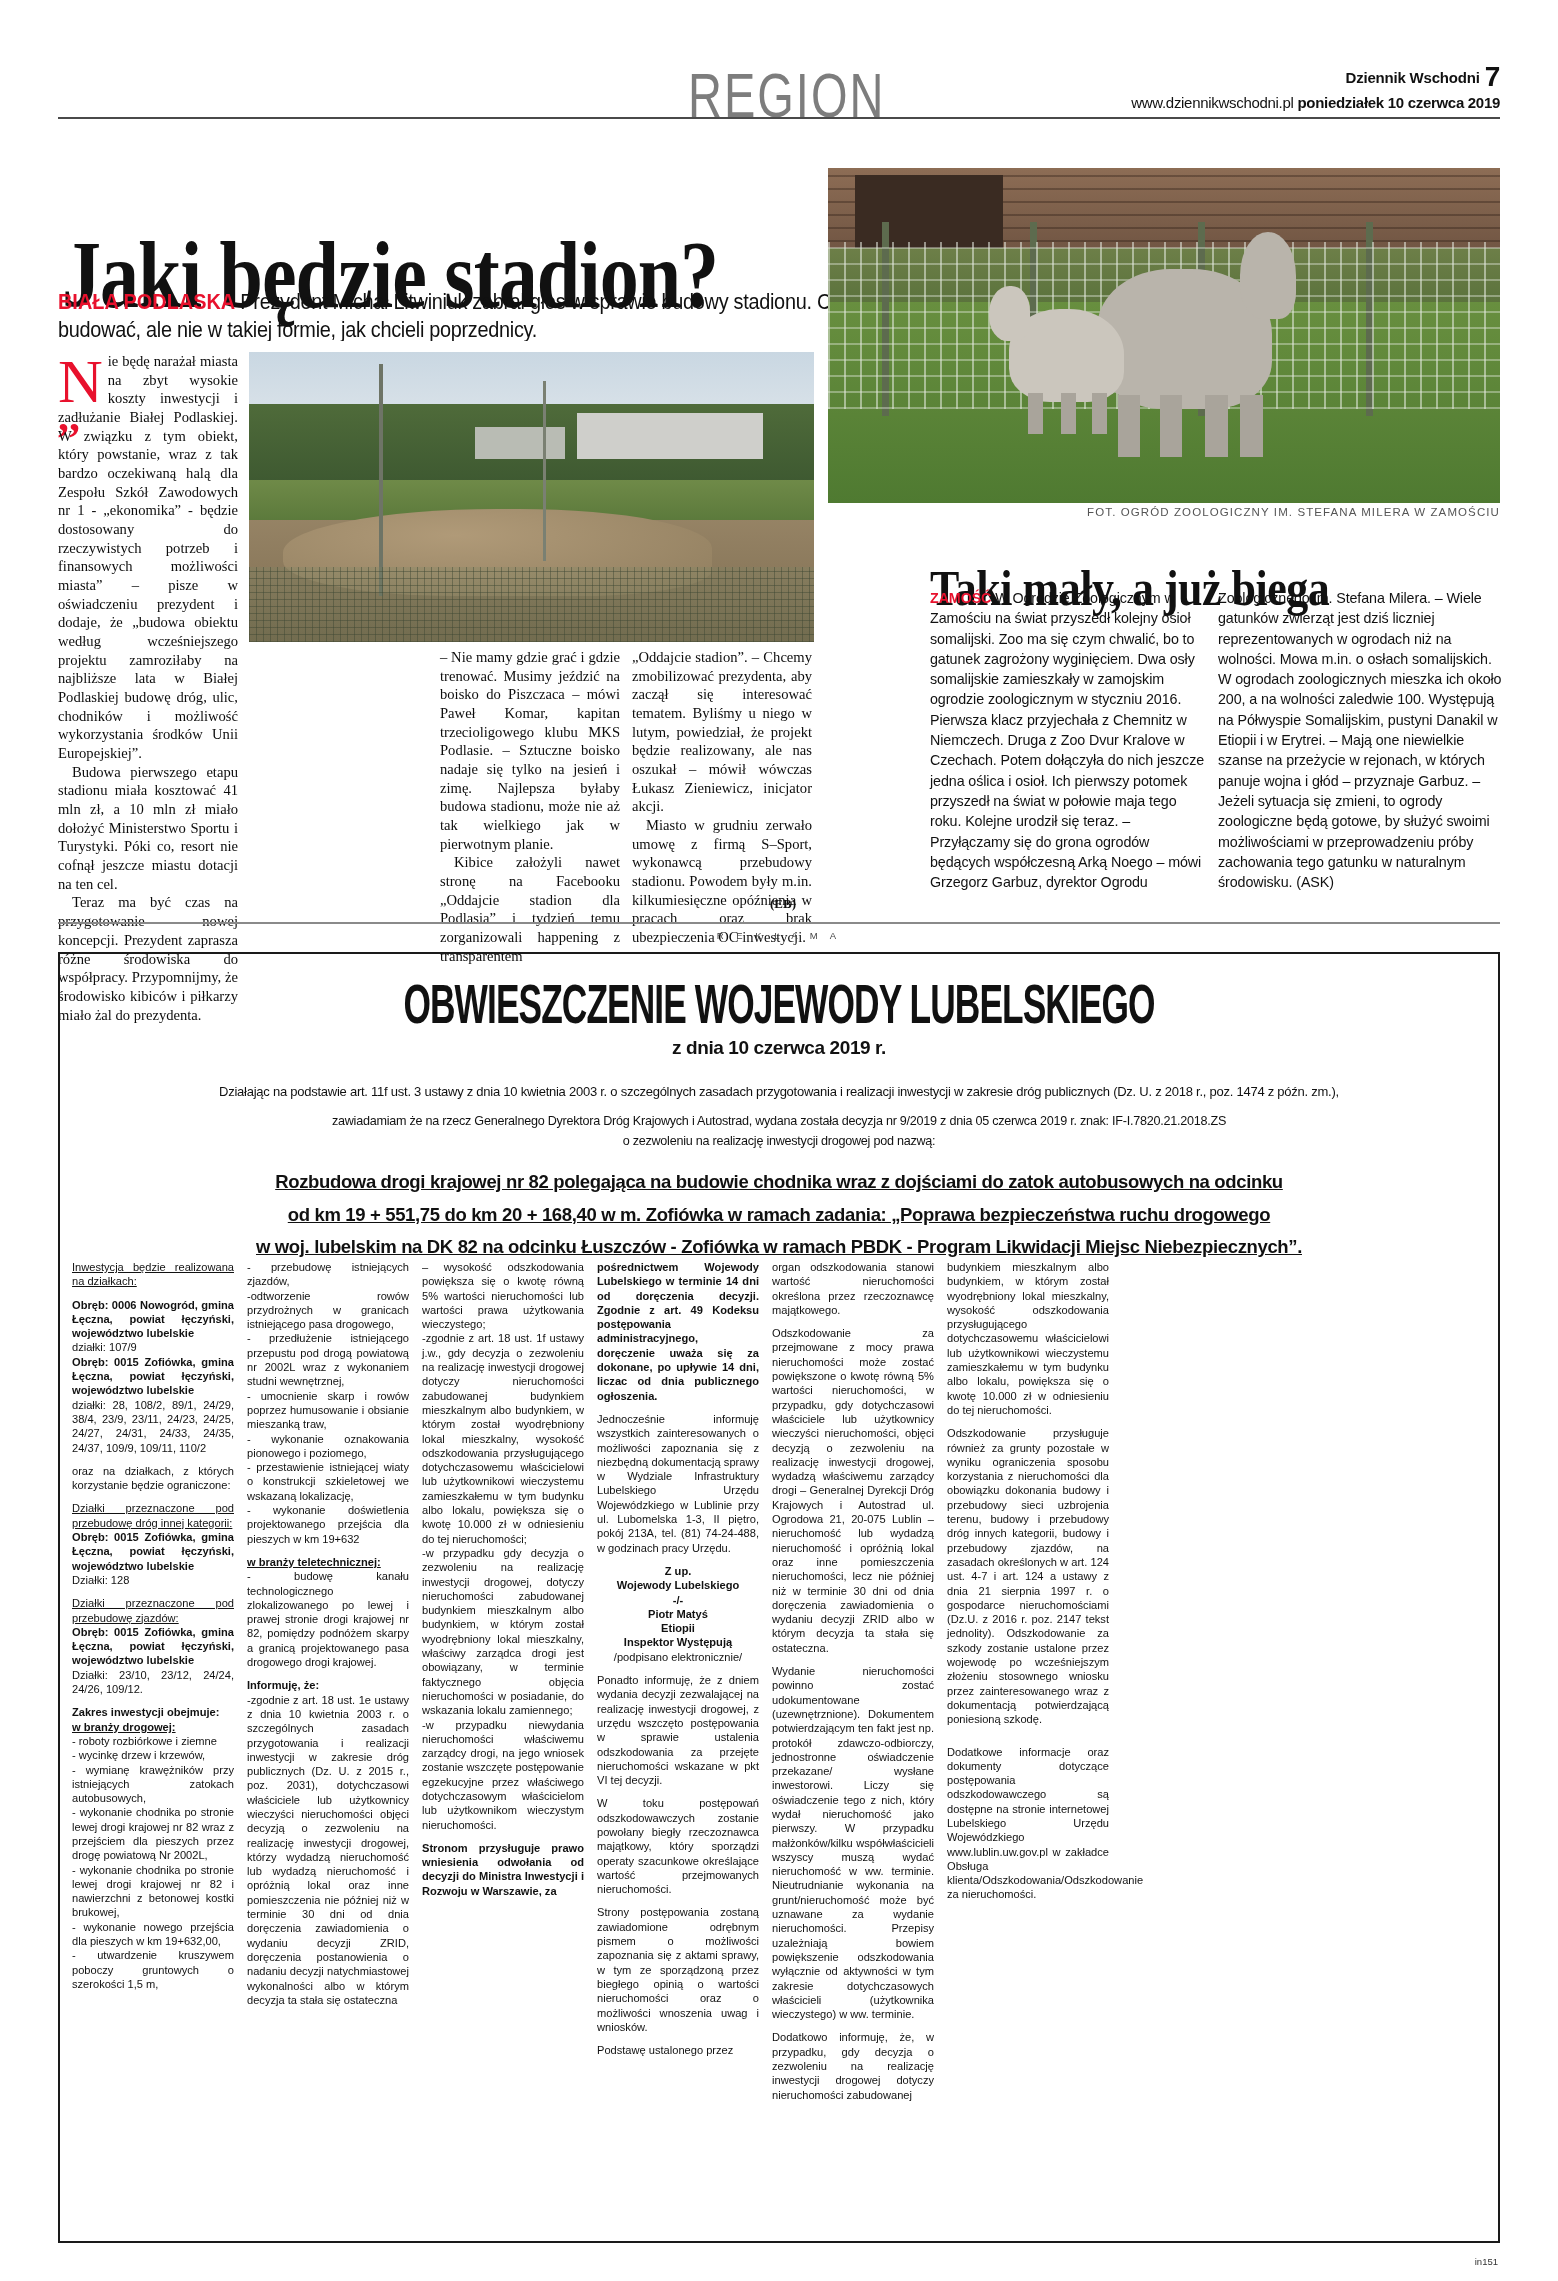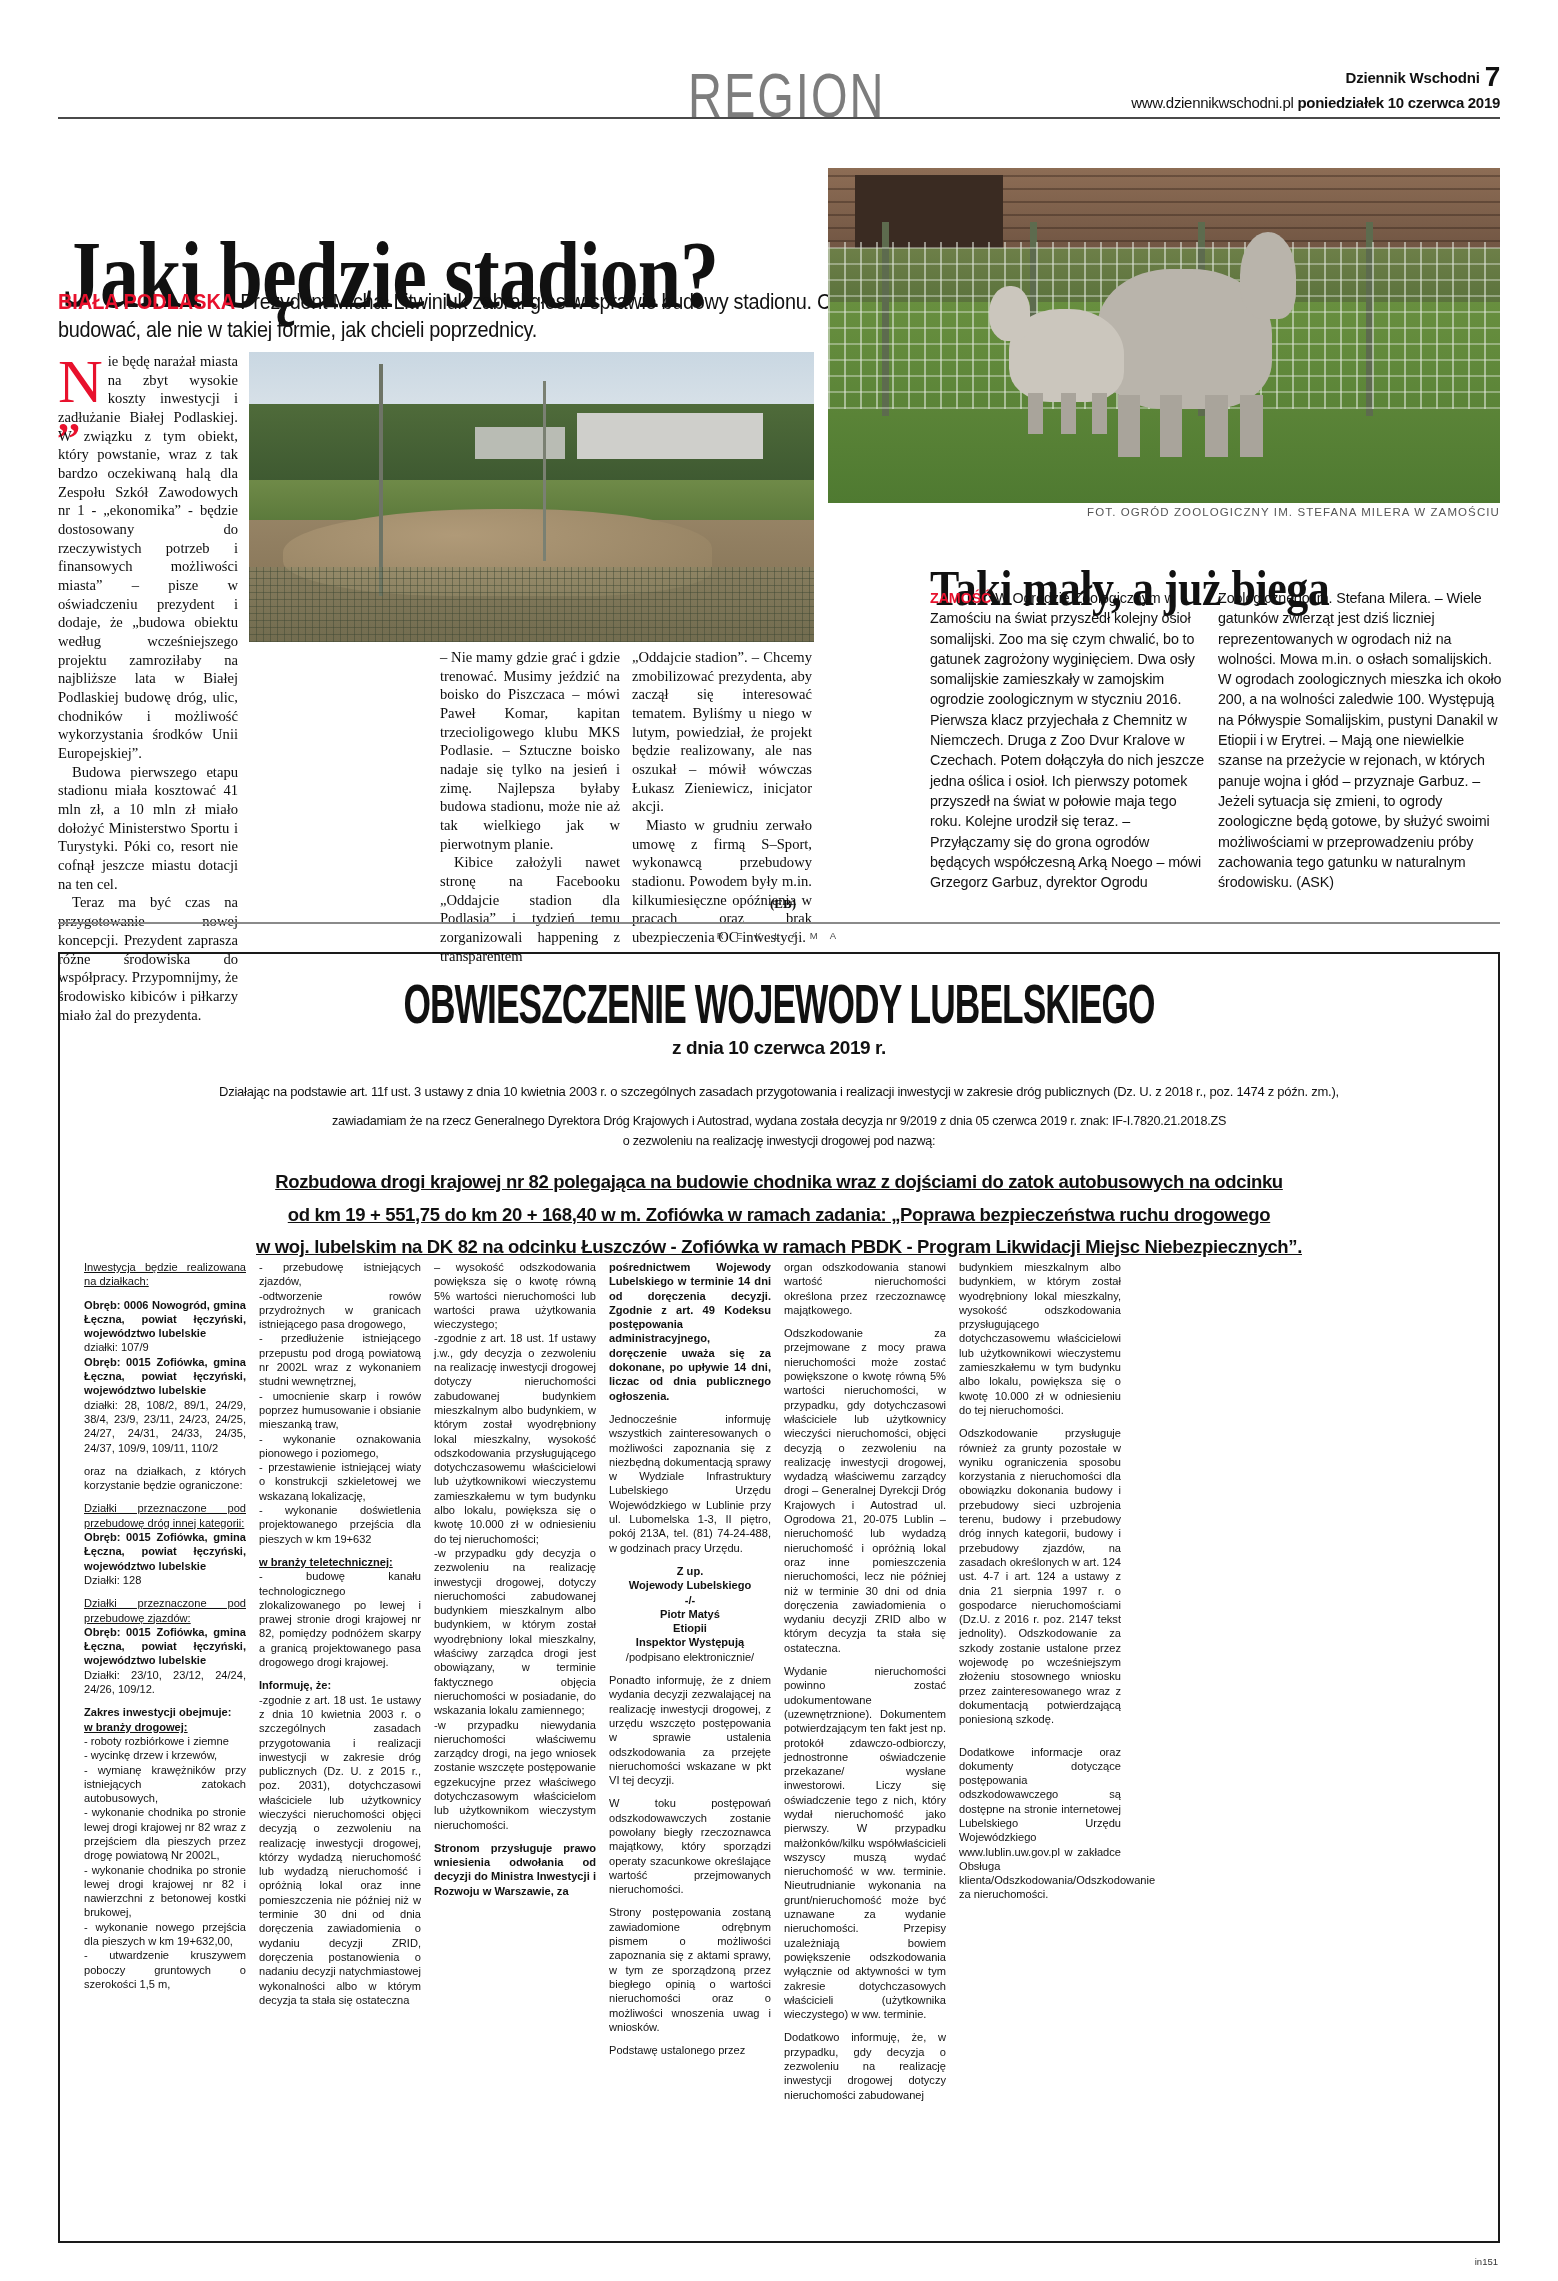--- a/index.html
+++ b/index.html
@@ -130,21 +130,21 @@
   .ad-subtitle { text-align:center; font-weight:bold; font-size:19px; margin-top:20px; letter-spacing:-0.4px;}
   .ad-para { text-align:center; font-size:13px; margin-top:24px; letter-spacing:-0.25px; line-height:1.45;}
   .ad-para2 { text-align:center; font-size:12.6px; margin-top:10px; letter-spacing:-0.25px; line-height:1.45;}
   .ad-bigstatement {
     text-align:center; font-weight:bold; font-size:18.5px;
     line-height:1.75; margin-top:16px; letter-spacing:-0.35px;text-decoration:underline;
   }
 
   
   .legal-cols {
-    position:absolute; left:84px; right:72px; top:1260px;
+    position:absolute; left:72px; right:72px; top:1260px;
     display:flex; gap:13px;
     font-size:11.1px; line-height:1.29;
     font-family:"Liberation Sans", sans-serif;
     color:#111;
   }
   .legal-col { width:162px; text-align:justify; hyphens:auto; }
   .legal-col p { margin:0 0 0 0; }
   .legal-col .u { text-decoration:underline; font-weight:normal; }
   .legal-col .b { font-weight:bold; }
   .legal-col .ub { text-decoration:underline; font-weight:bold; }

